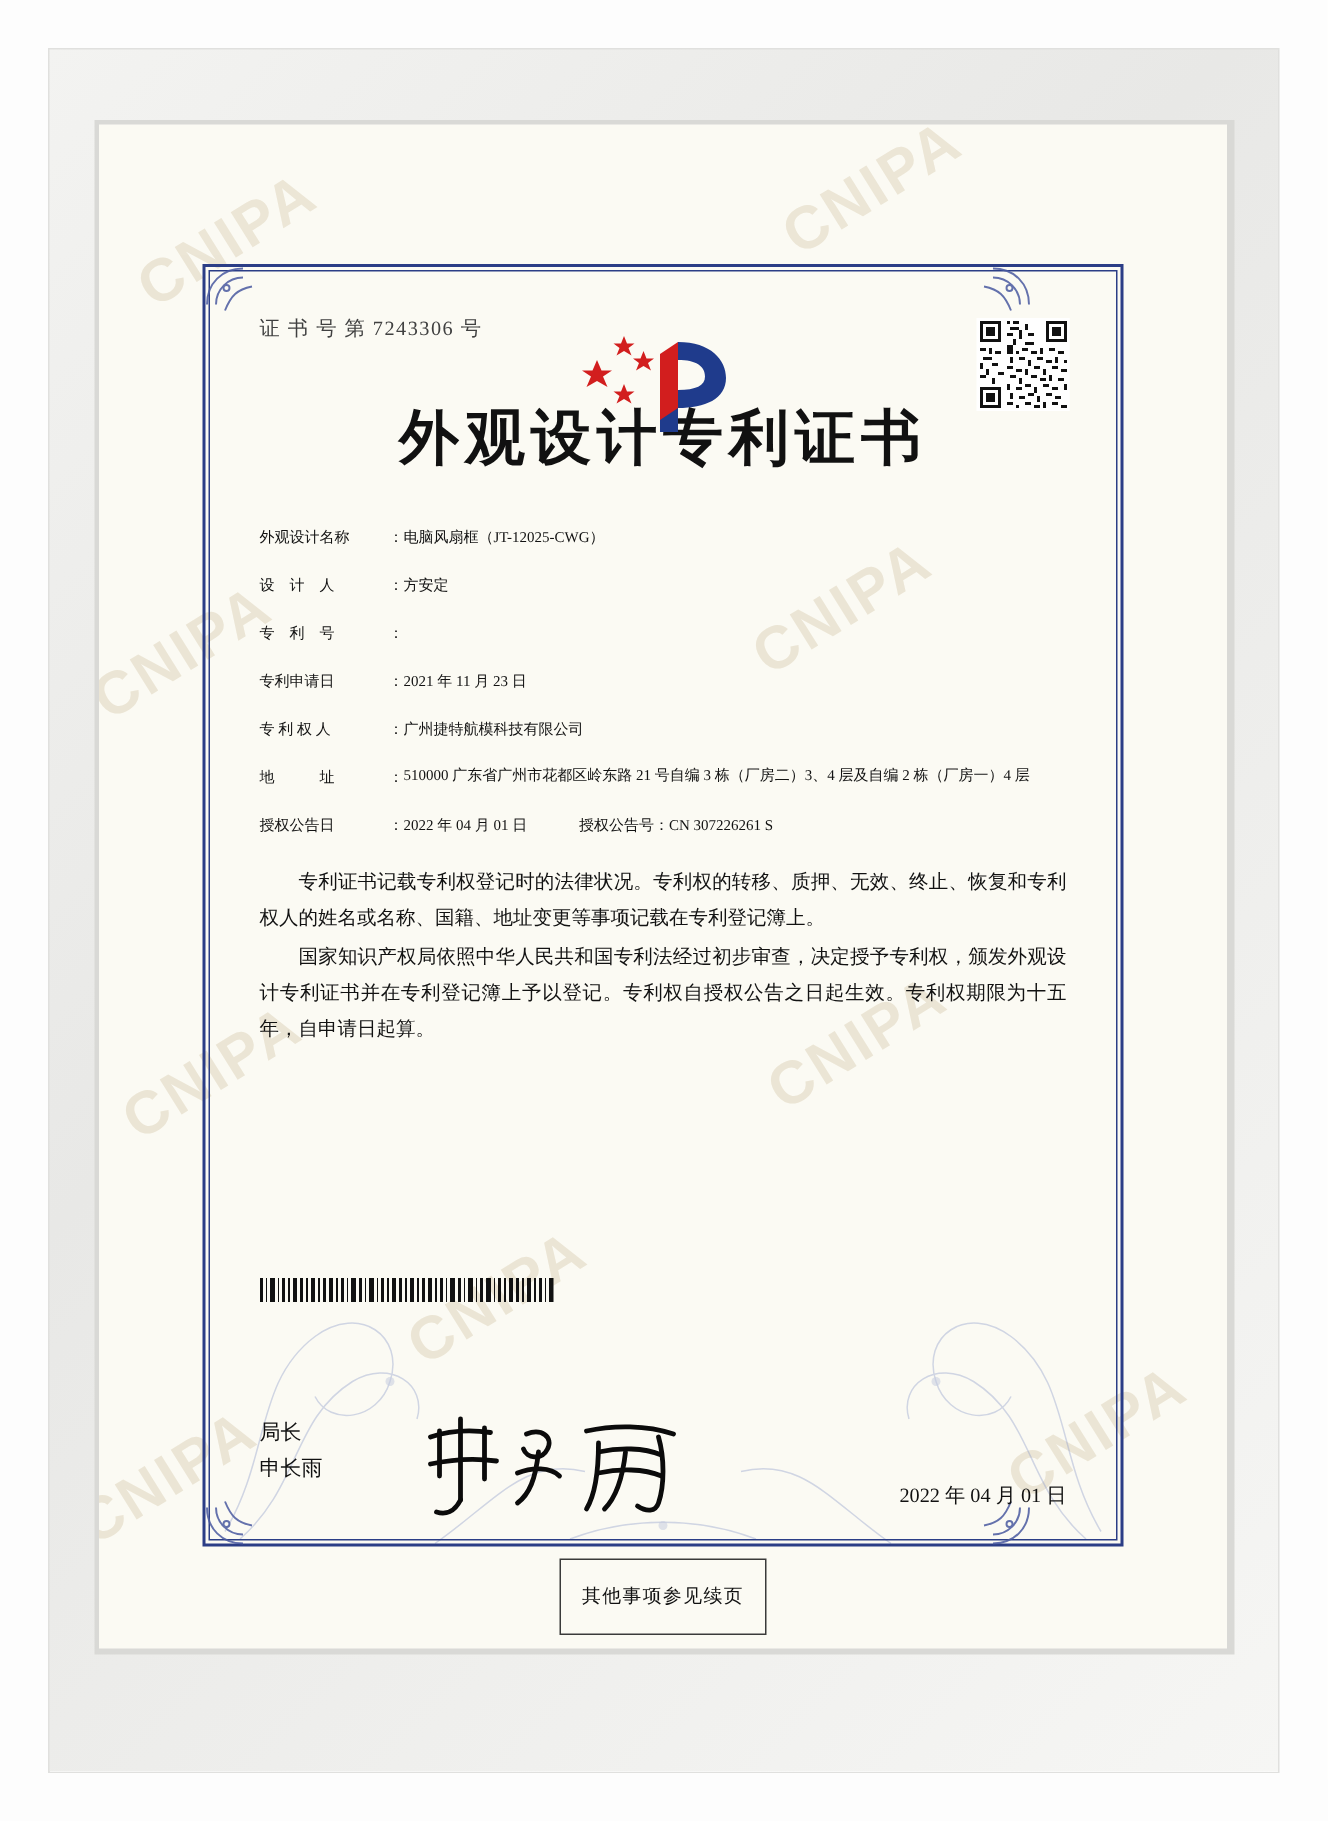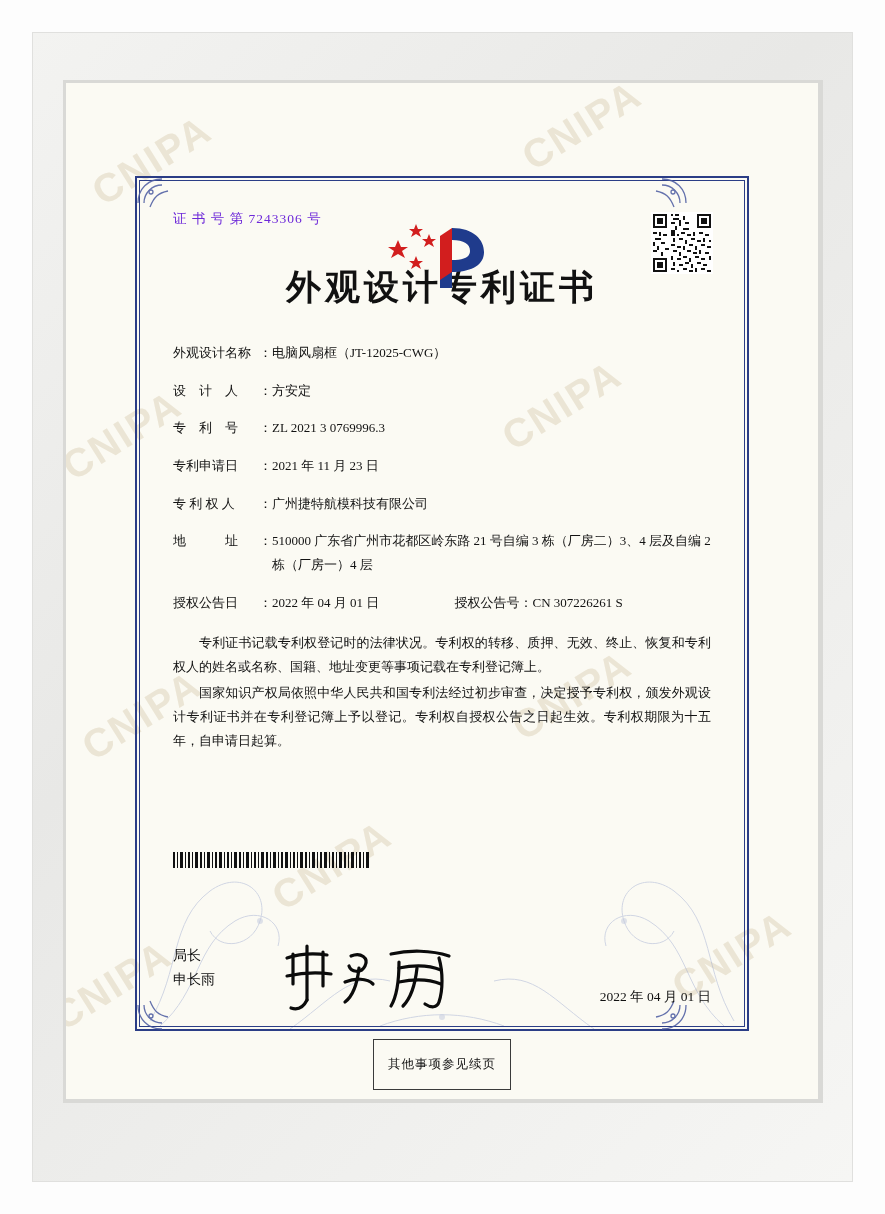--- a/index.html
+++ b/index.html
@@ -108,21 +108,21 @@
     left: 69px;
     top: 93px;
     width: 614px;
     height: 855px;
     box-sizing: border-box;
     padding: 34px 38px 0 38px;
   }
 
   .cert-no {
     font-size: 13.5px;
-    color: #6d28d9;
+    color: #404040;
     letter-spacing: 1px;
     font-family: "Liberation Serif", serif;
   }
 
   .logo-wrap {
     position: absolute;
     left: 50%;
     top: 34px;
     transform: translateX(-50%);
     width: 120px;
@@ -134,50 +134,50 @@
     right: 36px;
     top: 36px;
     width: 62px;
     height: 62px;
     background-color: #fff;
   }
 
   .title {
     margin-top: 36px;
     text-align: center;
-    font-size: 35px;
+    font-size: 40px;
     font-weight: bold;
     letter-spacing: 4px;
     color: #111;
     font-family: "DejaVu Serif", "Liberation Serif", serif;
   }
 
   .fields {
     margin-top: 30px;
-    font-size: 13px;
+    font-size: 10px;
     color: #121212;
     line-height: 1.9;
   }
   .frow {
     display: flex;
     align-items: flex-start;
     margin-bottom: 13px;
   }
   .flabel {
     width: 86px;
     flex: 0 0 86px;
     letter-spacing: 0;
     white-space: nowrap;
   }
   .fcolon { flex: 0 0 10px; }
   .fvalue { flex: 1 1 auto; }
   .fvalue.two-line { line-height: 1.85; }
 
   .inline-extra {
-    margin-left: 72px;
+    margin-left: 32px;
   }
 
   .paras {
     margin-top: 16px;
     font-size: 13px;
     line-height: 1.85;
     color: #121212;
     text-align: justify;
   }
   .paras p {
@@ -438,21 +438,20 @@
 
         <div class="frow">
           <div class="flabel">设　计　人</div>
           <div class="fcolon">：</div>
           <div class="fvalue">方安定</div>
         </div>
 
         <div class="frow">
           <div class="flabel">专　利　号</div>
           <div class="fcolon">：</div>
-          <div class="fvalue">ZL 2021 3 0769996.3</div>
         </div>
 
         <div class="frow">
           <div class="flabel">专利申请日</div>
           <div class="fcolon">：</div>
           <div class="fvalue">2021 年 11 月 23 日</div>
         </div>
 
         <div class="frow">
           <div class="flabel">专 利 权 人</div>

